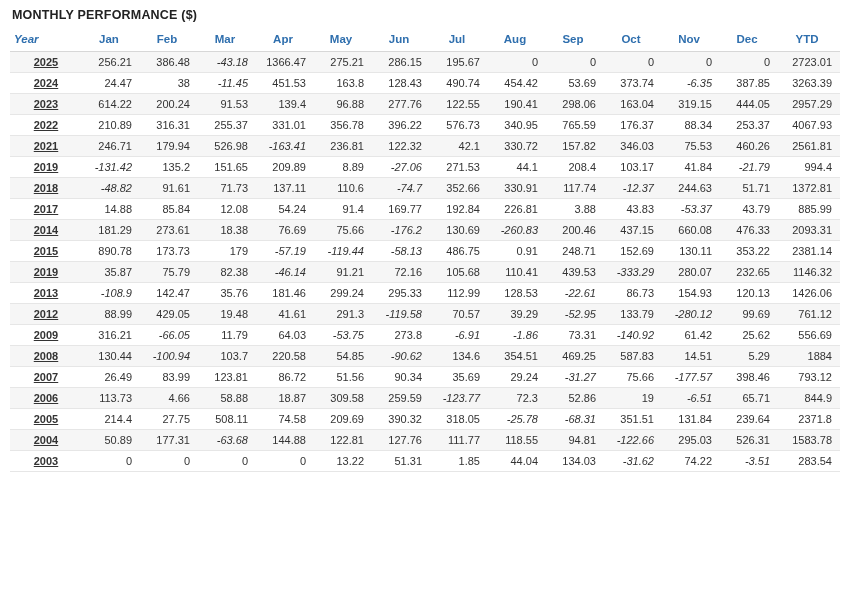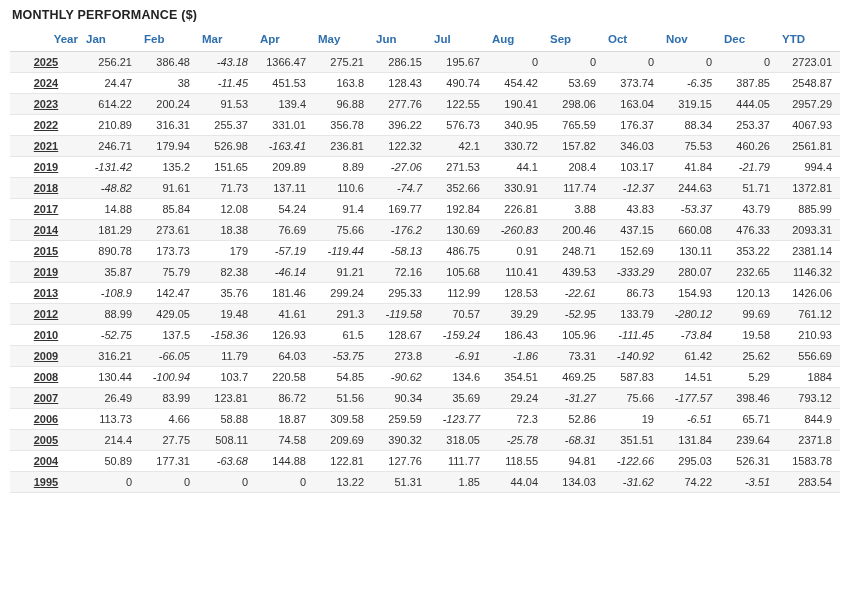--- a/index.html
+++ b/index.html
@@ -30,28 +30,29 @@
   table.perf {
     border-collapse: collapse;
     width: 828px;
     table-layout: fixed;
     font-size: 11px;
   }
   table.perf thead th {
     font-size: 11.5px;
     font-weight: bold;
     color: #2f6fae;
-    text-align: left;
+    text-align: center;
     padding: 5px 8px 6px 4px;
     border-bottom: 1px solid #d7d7d7;
     white-space: nowrap;
   }
   table.perf thead th.year-head {
-    text-align: right;
+    text-align: left;
     padding-right: 4px;
+    font-style: italic;
   }
   table.perf tbody td {
     text-align: right;
     padding: 4px 8px 4px 4px;
     border-bottom: 1px solid #e6e6e6;
     white-space: nowrap;
     color: #333;
   }
   table.perf tbody td.year-cell {
     text-align: center;
@@ -140,21 +141,21 @@
           <td class="neg">-11.45</td>
           <td>451.53</td>
           <td>163.8</td>
           <td>128.43</td>
           <td>490.74</td>
           <td>454.42</td>
           <td>53.69</td>
           <td>373.74</td>
           <td class="neg">-6.35</td>
           <td>387.85</td>
-          <td>2548.87</td>
+          <td>3263.39</td>
         </tr>
         <tr>
           <td class="year-cell">2023</td>
           <td>614.22</td>
           <td>200.24</td>
           <td>91.53</td>
           <td>139.4</td>
           <td>96.88</td>
           <td>277.76</td>
           <td>122.55</td>
@@ -319,36 +320,20 @@
           <td class="neg">-119.58</td>
           <td>70.57</td>
           <td>39.29</td>
           <td class="neg">-52.95</td>
           <td>133.79</td>
           <td class="neg">-280.12</td>
           <td>99.69</td>
           <td>761.12</td>
         </tr>
         <tr>
-          <td class="year-cell">2010</td>
-          <td class="neg">-52.75</td>
-          <td>137.5</td>
-          <td class="neg">-158.36</td>
-          <td>126.93</td>
-          <td>61.5</td>
-          <td>128.67</td>
-          <td class="neg">-159.24</td>
-          <td>186.43</td>
-          <td>105.96</td>
-          <td class="neg">-111.45</td>
-          <td class="neg">-73.84</td>
-          <td>19.58</td>
-          <td>210.93</td>
-        </tr>
-        <tr>
           <td class="year-cell">2009</td>
           <td>316.21</td>
           <td class="neg">-66.05</td>
           <td>11.79</td>
           <td>64.03</td>
           <td class="neg">-53.75</td>
           <td>273.8</td>
           <td class="neg">-6.91</td>
           <td class="neg">-1.86</td>
           <td>73.31</td>
@@ -431,21 +416,21 @@
           <td>127.76</td>
           <td>111.77</td>
           <td>118.55</td>
           <td>94.81</td>
           <td class="neg">-122.66</td>
           <td>295.03</td>
           <td>526.31</td>
           <td>1583.78</td>
         </tr>
         <tr>
-          <td class="year-cell">1995</td>
+          <td class="year-cell">2003</td>
           <td>0</td>
           <td>0</td>
           <td>0</td>
           <td>0</td>
           <td>13.22</td>
           <td>51.31</td>
           <td>1.85</td>
           <td>44.04</td>
           <td>134.03</td>
           <td class="neg">-31.62</td>

